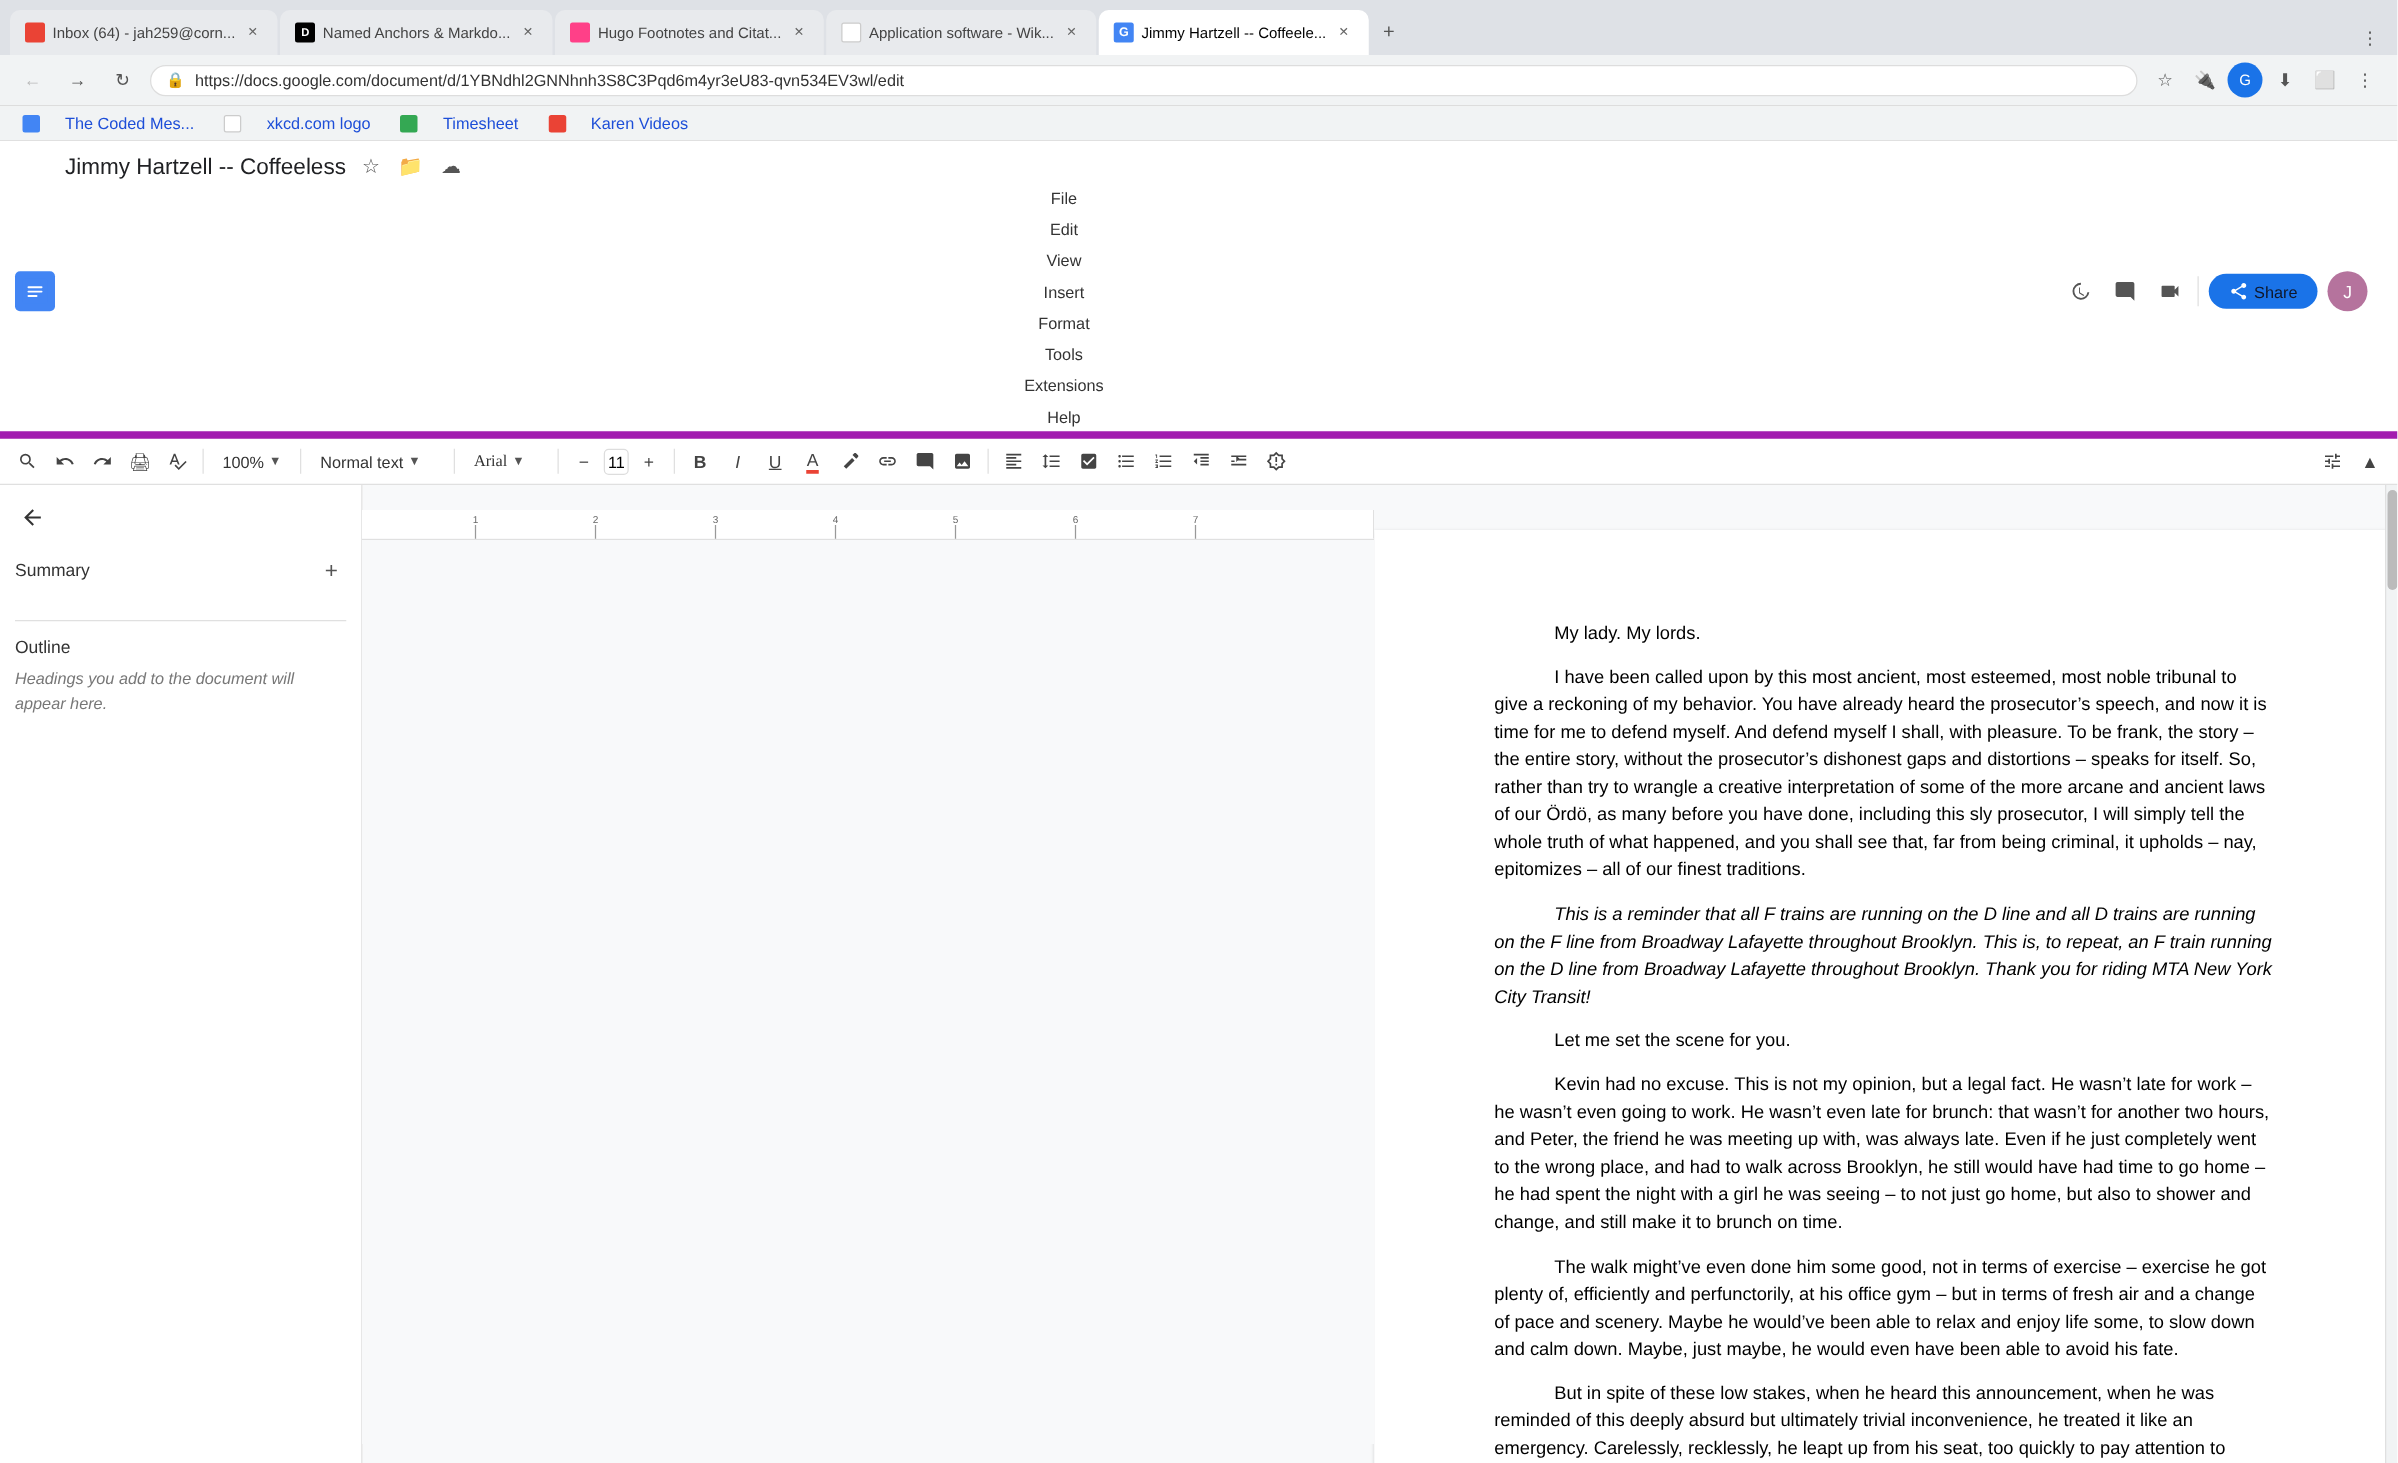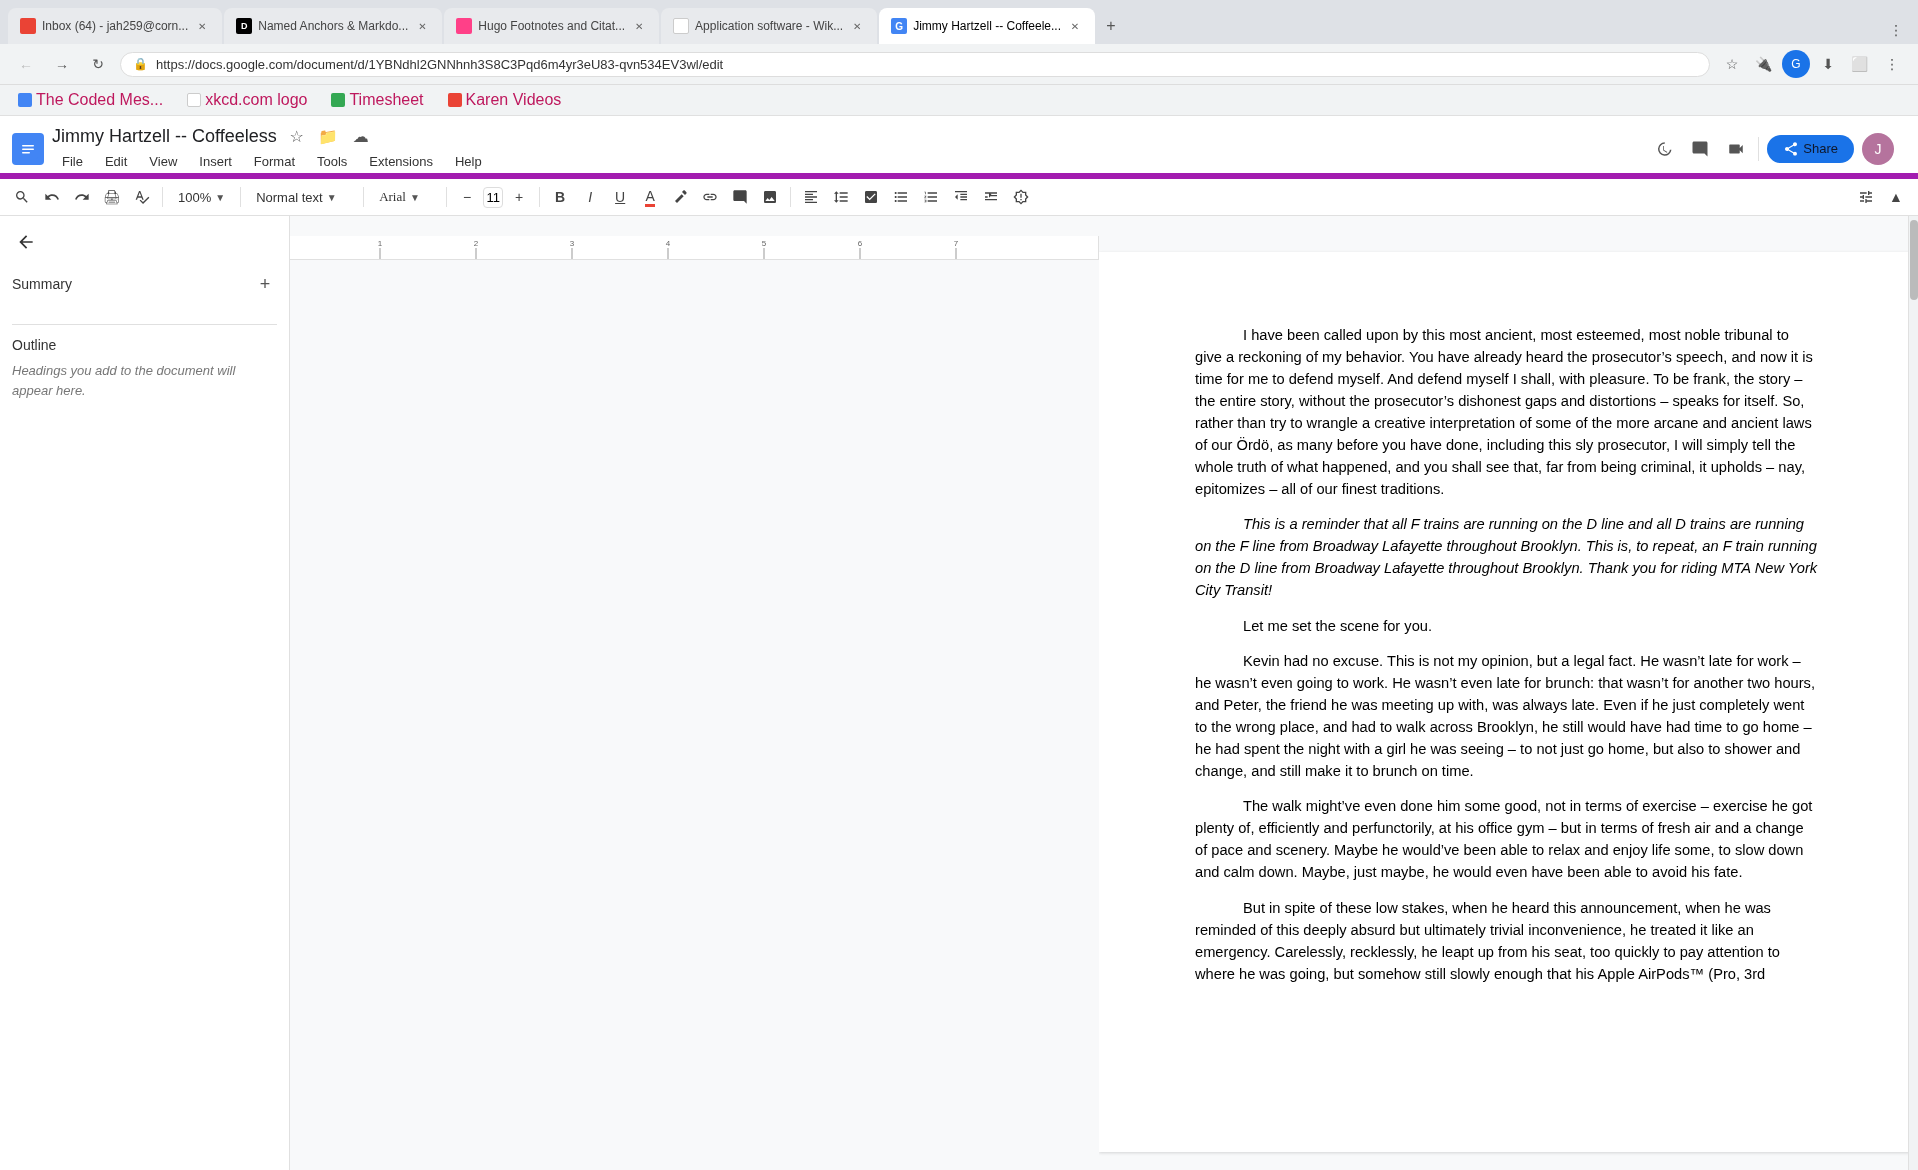--- a/index.html
+++ b/index.html
@@ -15,21 +15,21 @@
     .nav-bar { display: flex; align-items: center; gap: 8px; padding: 6px 12px; background: #f1f3f4; border-bottom: 1px solid #ddd; }
     .nav-btn { width: 28px; height: 28px; border-radius: 50%; display: flex; align-items: center; justify-content: center; cursor: pointer; color: #555; font-size: 14px; }
     .nav-btn.disabled { color: #bbb; cursor: default; }
     .address-bar { flex: 1; display: flex; align-items: center; background: #fff; border: 1px solid #ddd; border-radius: 20px; padding: 4px 12px; gap: 8px; font-size: 13px; color: #333; }
     .address-bar .lock-icon { color: #555; font-size: 12px; }
     .address-bar .url-text { flex: 1; font-size: 13px; color: #333; }
     .nav-actions { display: flex; gap: 4px; align-items: center; }
     .nav-action-btn { width: 28px; height: 28px; border-radius: 50%; display: flex; align-items: center; justify-content: center; cursor: pointer; color: #555; font-size: 14px; }
 
     .bookmarks-bar { display: flex; align-items: center; padding: 4px 12px; background: #f1f3f4; border-bottom: 1px solid #e0e0e0; gap: 12px; }
-    .bookmark-item { display: flex; align-items: center; gap: 4px; font-size: 16px; color: #be185d; cursor: pointer; padding: 2px 6px; border-radius: 4px; white-space: nowrap; }
+    .bookmark-item { display: flex; align-items: center; gap: 20px; font-size: 13px; color: #1d4ed8; cursor: pointer; padding: 2px 6px; border-radius: 4px; white-space: nowrap; }
     .bookmark-favicon { width: 14px; height: 14px; border-radius: 2px; }
 
     
     .app { display: flex; flex-direction: column; height: calc(1170px - 36px - 42px - 30px); background: #fff; }
 
     
     .docs-header { background: #fff; padding: 0; border-bottom: 6px solid #a21caf; }
     .docs-icon { width: 32px; height: 32px; background: #4285f4; border-radius: 4px; display: flex; align-items: center; justify-content: center; color: white; font-size: 18px; font-weight: bold; flex-shrink: 0; }
     .docs-title-icon { width: 24px; height: 24px; display: flex; align-items: center; justify-content: center; cursor: pointer; color: #555; font-size: 16px; }
     .docs-menu-bar { display: flex; align-items: center; padding: 0 12px; gap: 2px; }
@@ -173,21 +173,21 @@
             <rect x="4" y="13" width="8" height="1.5" rx="0.75" fill="white"></rect>
           </svg>
         </div>
         <div style="flex:1;">
           <div style="display:flex;align-items:center;gap:8px;">
             <span style="font-size:18px;color:#202124;">Jimmy Hartzell -- Coffeeless</span>
             <div class="docs-title-icon">☆</div>
             <div class="docs-title-icon">📁</div>
             <div class="docs-title-icon">☁</div>
           </div>
-          <div class="docs-menu-bar" style="padding:0;margin-top:2px;">
+          <div class="docs-menu-bar" style="padding:0;margin-top:2px;flex-direction:column;">
             <div class="docs-menu-item">File</div>
             <div class="docs-menu-item">Edit</div>
             <div class="docs-menu-item">View</div>
             <div class="docs-menu-item">Insert</div>
             <div class="docs-menu-item">Format</div>
             <div class="docs-menu-item">Tools</div>
             <div class="docs-menu-item">Extensions</div>
             <div class="docs-menu-item">Help</div>
           </div>
         </div>
@@ -380,20 +380,21 @@
               <text x="576" y="10" font-size="8" fill="#666" text-anchor="middle">6</text>
               <line x1="672" y1="12" x2="672" y2="24" stroke="#999" stroke-width="1"></line>
               <text x="672" y="10" font-size="8" fill="#666" text-anchor="middle">7</text>
             </svg>
           </div>
         </div>
       </div>
 
       <div style="width:816px;padding-top:16px;">
         <div class="doc-page">
+          <p class="doc-paragraph indent">My lady. My lords.</p>
           <p class="doc-paragraph" style="text-indent:36pt;">I have been called upon by this most ancient, most esteemed, most noble tribunal to give a reckoning of my behavior. You have already heard the prosecutor’s speech, and now it is time for me to defend myself. And defend myself I shall, with pleasure. To be frank, the story – the entire story, without the prosecutor’s dishonest gaps and distortions – speaks for itself. So, rather than try to wrangle a creative interpretation of some of the more arcane and ancient laws of our Ördö, as many before you have done, including this sly prosecutor, I will simply tell the whole truth of what happened, and you shall see that, far from being criminal, it upholds – nay, epitomizes – all of our finest traditions.</p>
           <p class="doc-paragraph doc-italic" style="text-indent:36pt;">This is a reminder that all F trains are running on the D line and all D trains are running on the F line from Broadway Lafayette throughout Brooklyn. This is, to repeat, an F train running on the D line from Broadway Lafayette throughout Brooklyn. Thank you for riding MTA New York City Transit!</p>
           <p class="doc-paragraph indent">Let me set the scene for you.</p>
           <p class="doc-paragraph" style="text-indent:36pt;">Kevin had no excuse. This is not my opinion, but a legal fact. He wasn’t late for work – he wasn’t even going to work. He wasn’t even late for brunch: that wasn’t for another two hours, and Peter, the friend he was meeting up with, was always late. Even if he just completely went to the wrong place, and had to walk across Brooklyn, he still would have had time to go home – he had spent the night with a girl he was seeing – to not just go home, but also to shower and change, and still make it to brunch on time.</p>
           <p class="doc-paragraph" style="text-indent:36pt;">The walk might’ve even done him some good, not in terms of exercise – exercise he got plenty of, efficiently and perfunctorily, at his office gym – but in terms of fresh air and a change of pace and scenery. Maybe he would’ve been able to relax and enjoy life some, to slow down and calm down. Maybe, just maybe, he would even have been able to avoid his fate.</p>
           <p class="doc-paragraph" style="text-indent:36pt;">But in spite of these low stakes, when he heard this announcement, when he was reminded of this deeply absurd but ultimately trivial inconvenience, he treated it like an emergency. Carelessly, recklessly, he leapt up from his seat, too quickly to pay attention to where he was going, but somehow still slowly enough that his Apple AirPods™ (Pro, 3rd</p>
         </div>
       </div>
     </div>
 

